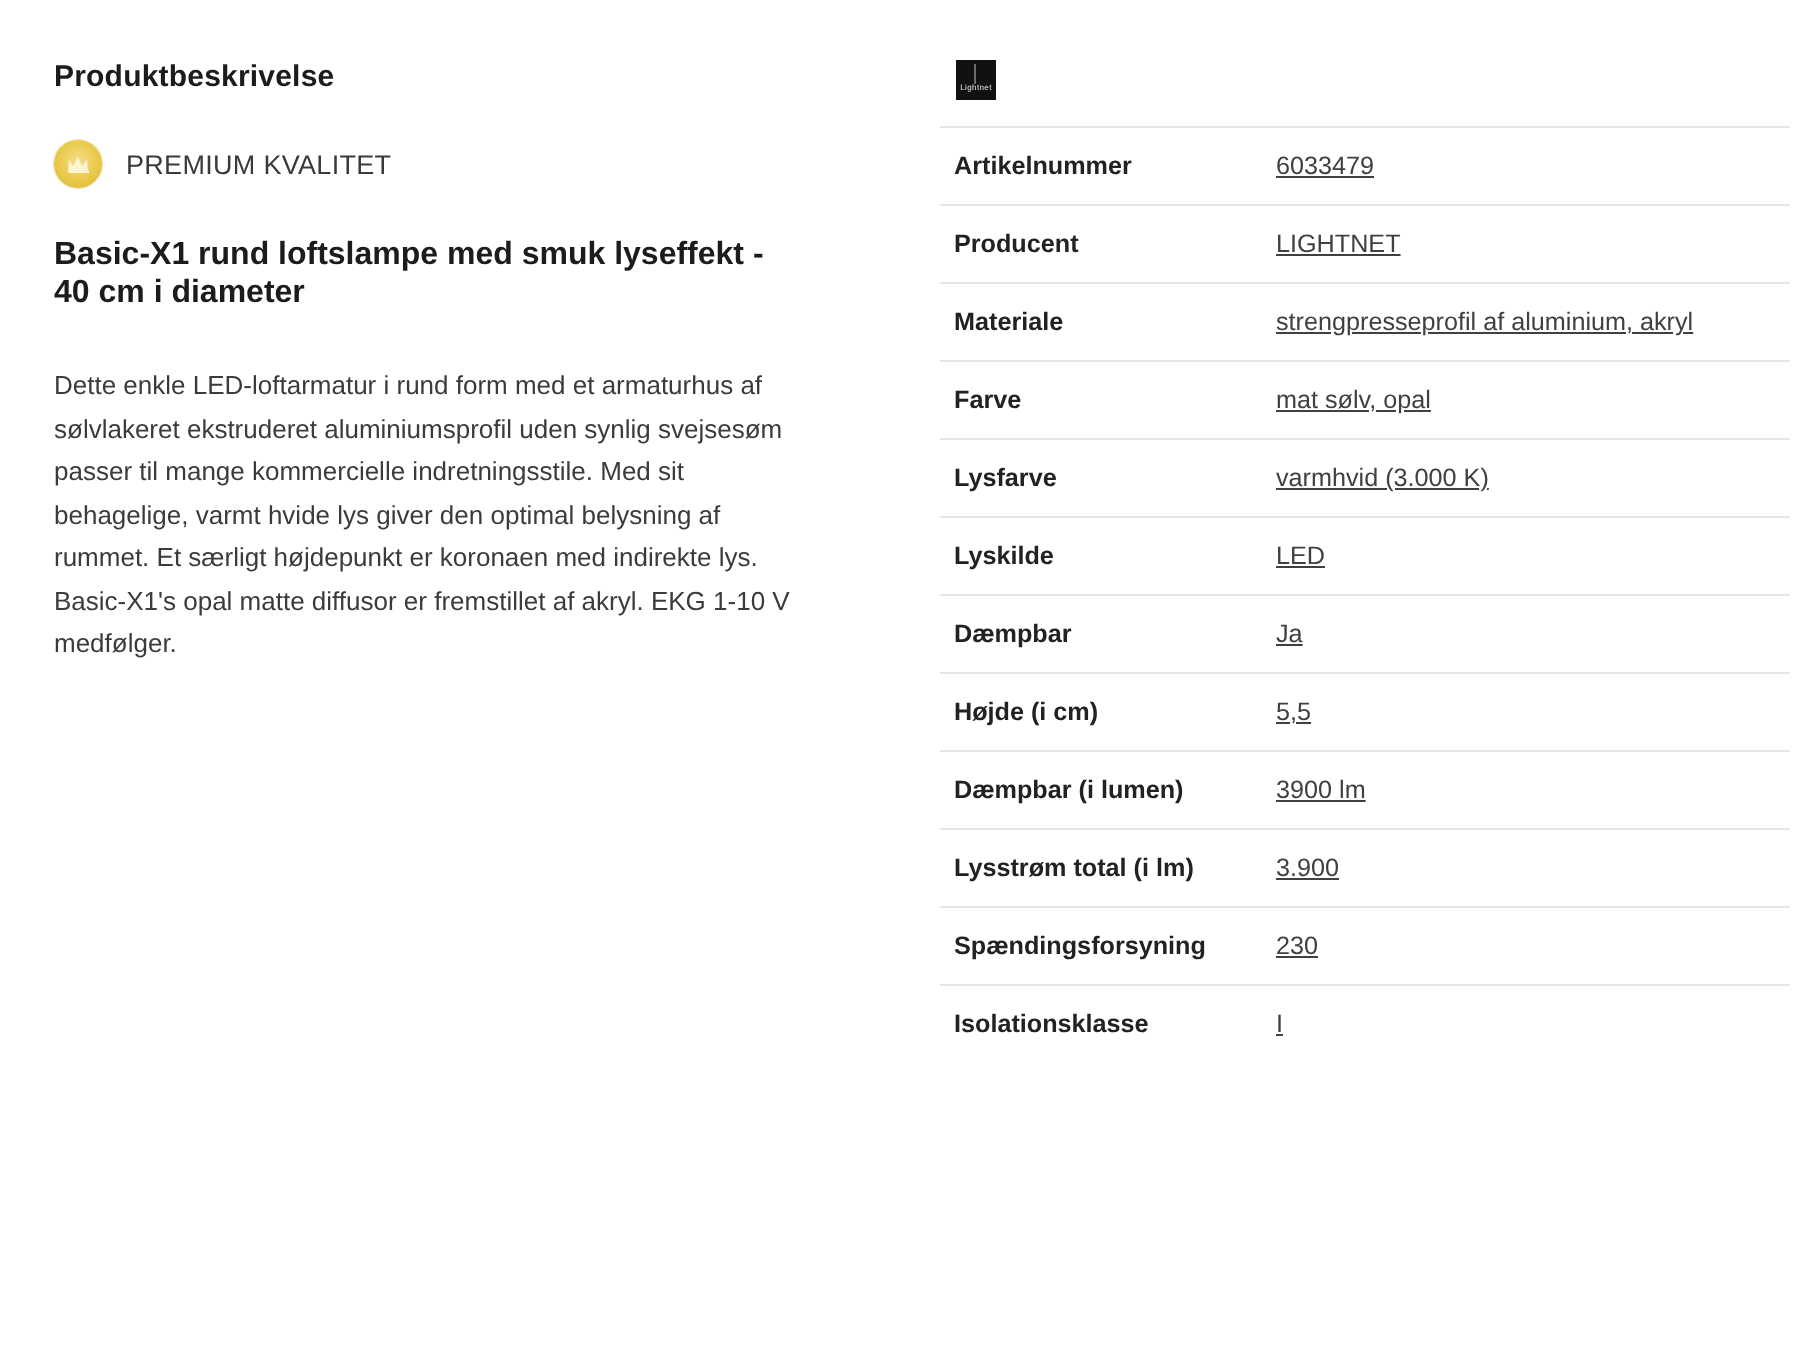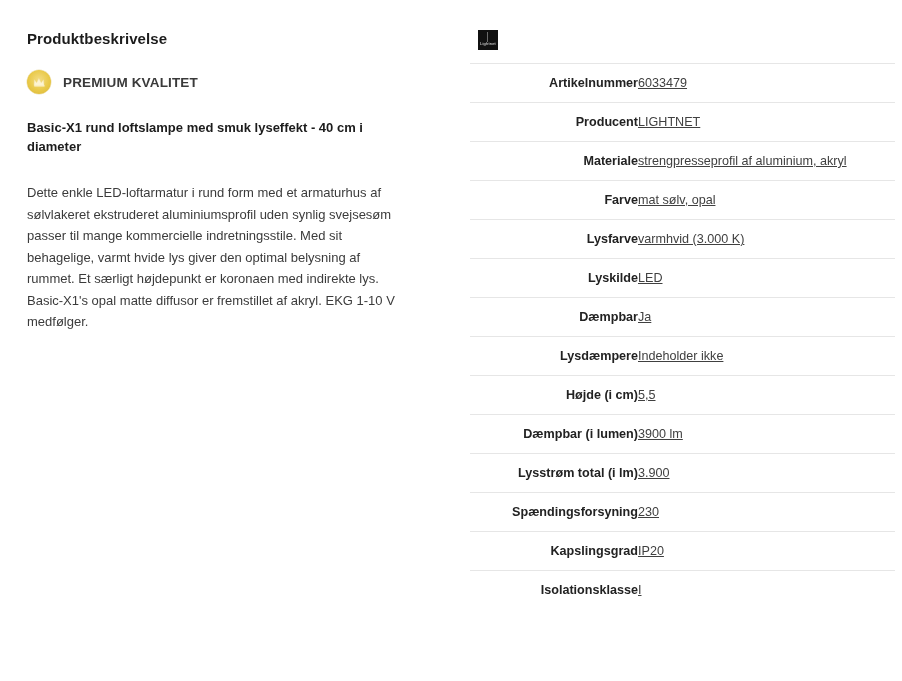--- a/index.html
+++ b/index.html
@@ -62,25 +62,24 @@
     flex: 0 0 auto;
     box-shadow: 0 0 0 0.5px rgba(200,165,50,0.35);
   }
   .badge-icon svg { display: block; }
   .badge-label {
     margin-left: 12px;
     font-size: 13.5px;
     color: #3a3a3a;
     letter-spacing: 0.15px;
     white-space: nowrap;
-    font-weight: bold;
   }
 
   .product-headline {
-    font-size: 13px;
+    font-size: 16px;
     font-weight: bold;
     color: #1c1c1c;
     line-height: 19px;
     margin: 0 0 26px 0;
     max-width: 372px;
   }
 
   .product-copy {
     font-size: 13px;
     color: #3b3b3b;
@@ -130,21 +129,20 @@
     vertical-align: top;
     font-size: 12.6px;
     line-height: 18px;
   }
   table.spec td.k {
     width: 168px;
     font-weight: bold;
     color: #222222;
     padding-left: 7px;
     box-sizing: border-box;
-    text-align: right;
   }
   table.spec td.v {
     color: #404040;
     padding-right: 8px;
     text-decoration: underline;
   }
 </style>
 </head>
 <body>
 
@@ -201,42 +199,34 @@
           </tr>
           <tr>
             <td class="k">Lyskilde</td>
             <td class="v">LED</td>
           </tr>
           <tr>
             <td class="k">Dæmpbar</td>
             <td class="v">Ja</td>
           </tr>
           <tr>
-            <td class="k">Lysdæmpere</td>
-            <td class="v">Indeholder ikke</td>
-          </tr>
-          <tr>
             <td class="k">Højde (i cm)</td>
             <td class="v">5,5</td>
           </tr>
           <tr>
             <td class="k">Dæmpbar (i lumen)</td>
             <td class="v">3900 lm</td>
           </tr>
           <tr>
             <td class="k">Lysstrøm total (i lm)</td>
             <td class="v">3.900</td>
           </tr>
           <tr>
             <td class="k">Spændingsforsyning</td>
             <td class="v">230</td>
-          </tr>
-          <tr>
-            <td class="k">Kapslingsgrad</td>
-            <td class="v">IP20</td>
           </tr>
           <tr>
             <td class="k">Isolationsklasse</td>
             <td class="v">I</td>
           </tr>
         </tbody>
     </table>
   </section>
 
 </div>

